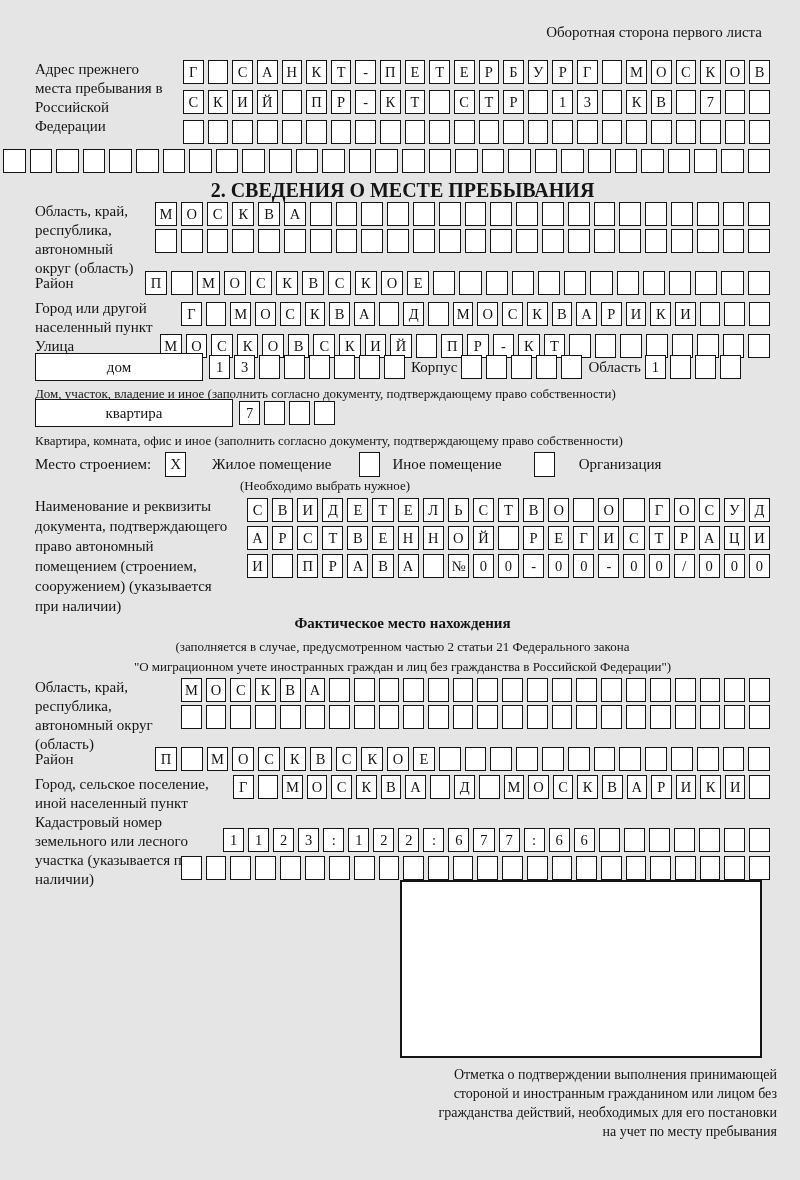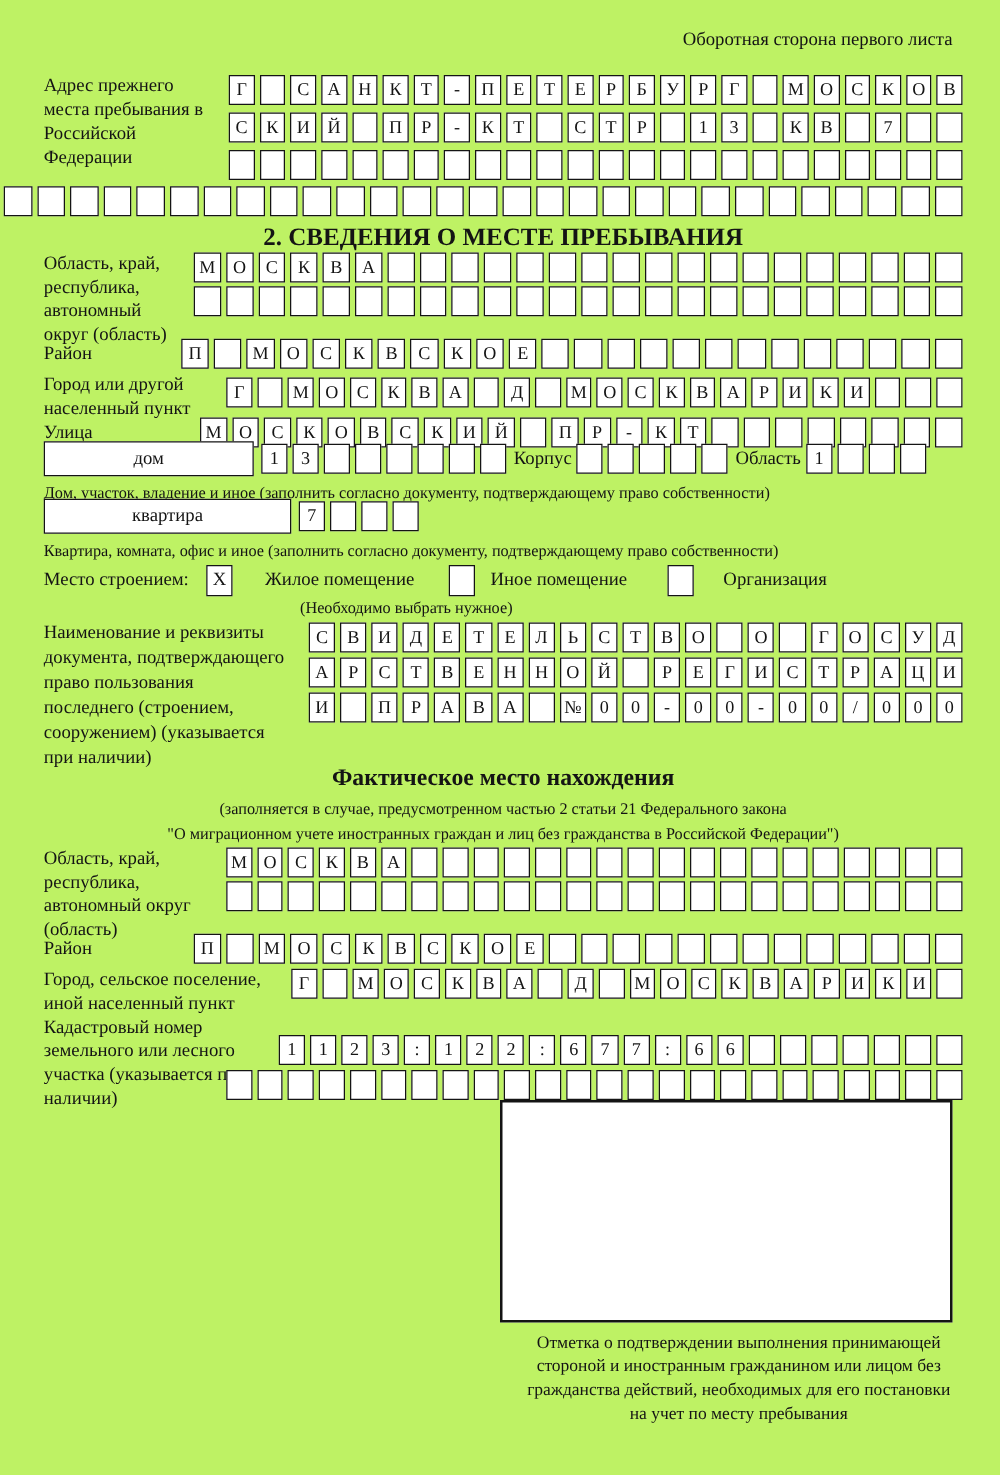--- a/index.html
+++ b/index.html
@@ -1,19 +1,19 @@
 <!DOCTYPE html>
 <html><head>
 <meta charset="utf-8">
 <style>
   html,body{margin:0;padding:0;background:#fff;}
   .page{
     position:relative;
     width:800px;height:1180px;
-    background:#bef264;color:#141414;
+    background:#e5e5e5;color:#141414;
     font-family:"Liberation Serif","DejaVu Serif",serif;
     box-sizing:border-box;
     padding:0 30px 0 35px;
     overflow:hidden;
   }
   .hdr-note{margin-top:24px;height:18px;text-align:right;font-size:15px;margin-right:8px;}
   .flabel{font-size:15px;line-height:19px;}
   .cellrow{display:flex;gap:4px;}
   .cell{
     flex:1 1 0;min-width:0;height:24px;
@@ -31,21 +31,21 @@
     border:1.5px solid #141414;box-sizing:border-box;height:28px;
     display:flex;align-items:center;justify-content:center;font-size:15px;background:#fff;
   }
   .inl-label{font-size:15px;white-space:nowrap;}
   .chk{
     width:21px;height:25px;border:1.5px solid #141414;box-sizing:border-box;
     display:flex;align-items:center;justify-content:center;font-size:15px;background:#fff;
   }
   .mesto-row{display:flex;align-items:center;height:26px;}
   .stamp{width:362px;height:178px;border:2px solid #141414;box-sizing:border-box;margin-left:365px;background:#fff;}
-  .stamp-cap{margin-left:370px;width:372px;text-align:center;font-size:14px;line-height:19px;}
+  .stamp-cap{margin-left:370px;width:372px;text-align:right;font-size:14px;line-height:19px;}
 </style>
 </head>
 <body>
 
 <div class="page">
 
   <div class="hdr-note">Оборотная сторона первого листа</div>
 
   <div class="block" style="margin-top:18px;">
     <div class="flabel" style="flex:0 0 148px;padding-right:8px;box-sizing:border-box;">Адрес прежнего места пребывания в Российской Федерации</div>
@@ -358,21 +358,21 @@
     <div class="chk" style="margin-left:14px;">X</div>
     <div class="inl-label" style="margin-left:26px;">Жилое помещение</div>
     <div class="chk" style="margin-left:28px;"></div>
     <div class="inl-label" style="margin-left:12px;">Иное помещение</div>
     <div class="chk" style="margin-left:32px;"></div>
     <div class="inl-label" style="margin-left:24px;">Организация</div>
   </div>
   <div class="smallnote" style="margin-left:205px;">(Необходимо выбрать нужное)</div>
 
   <div class="block" style="margin-top:2px;">
-    <div class="flabel" style="flex:0 0 212px;padding-right:17px;box-sizing:border-box;line-height:20px;">Наименование и реквизиты документа, подтверждающего право пользования последнего (строением, сооружением) (указывается при наличии)</div>
+    <div class="flabel" style="flex:0 0 212px;padding-right:17px;box-sizing:border-box;line-height:20px;">Наименование и реквизиты документа, подтверждающего право автономный помещением (строением, сооружением) (указывается при наличии)</div>
     <div class="rowscol" style="gap:4px;margin-top:2px;flex:1;max-height:84px;">
       <div class="cellrow">
           <span class="cell">С</span>
           <span class="cell">В</span>
           <span class="cell">И</span>
           <span class="cell">Д</span>
           <span class="cell">Е</span>
           <span class="cell">Т</span>
           <span class="cell">Е</span>
           <span class="cell">Л</span>
@@ -432,21 +432,21 @@
           <span class="cell">0</span>
           <span class="cell">0</span>
           <span class="cell">/</span>
           <span class="cell">0</span>
           <span class="cell">0</span>
           <span class="cell">0</span>
         </div>
     </div>
   </div>
 
-  <div class="sec-title" style="margin-top:-3px;font-size:19px;">Фактическое место нахождения</div>
+  <div class="sec-title" style="margin-top:-3px;font-size:15px;">Фактическое место нахождения</div>
   <div class="smallnote center" style="margin-top:5px;">(заполняется в случае, предусмотренном частью 2 статьи 21 Федерального закона</div>
   <div class="smallnote center" style="margin-top:3px;">"О миграционном учете иностранных граждан и лиц без гражданства в Российской Федерации")</div>
 
   <div class="block" style="margin-top:3px;">
     <div class="flabel" style="flex:0 0 146px;padding-right:8px;box-sizing:border-box;">Область, край, республика, автономный округ (область)</div>
     <div class="rowscol" style="gap:3px;">
       <div class="cellrow">
           <span class="cell">М</span>
           <span class="cell">О</span>
           <span class="cell">С</span>

